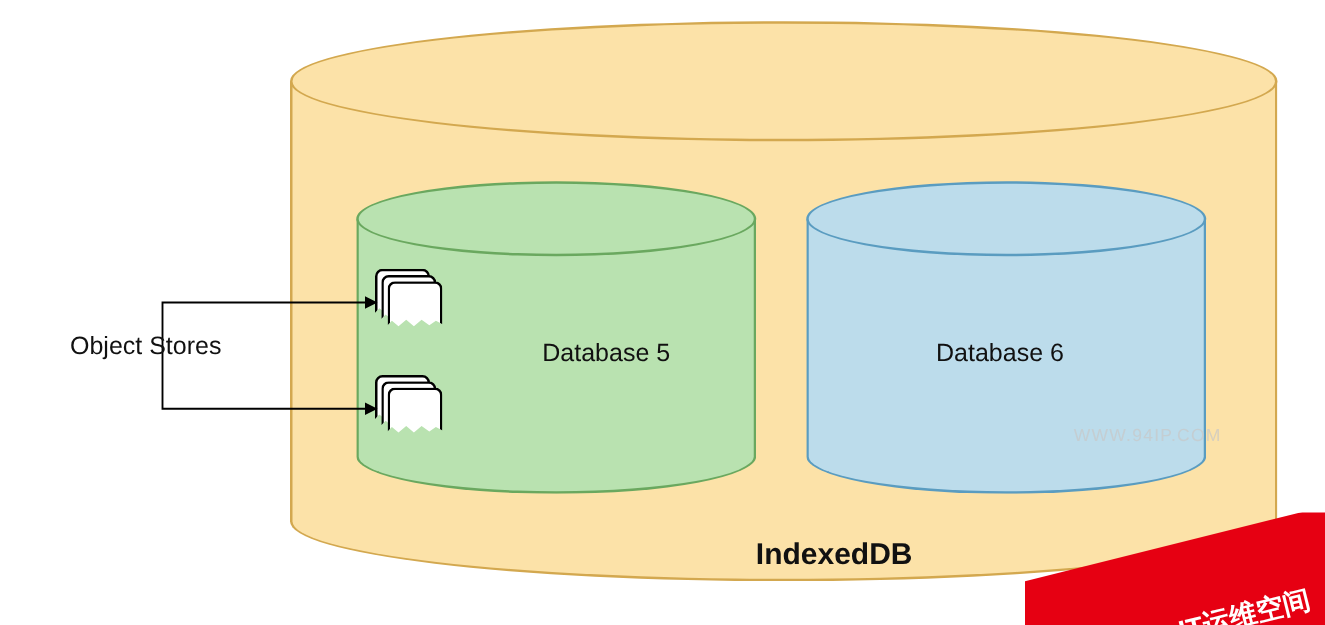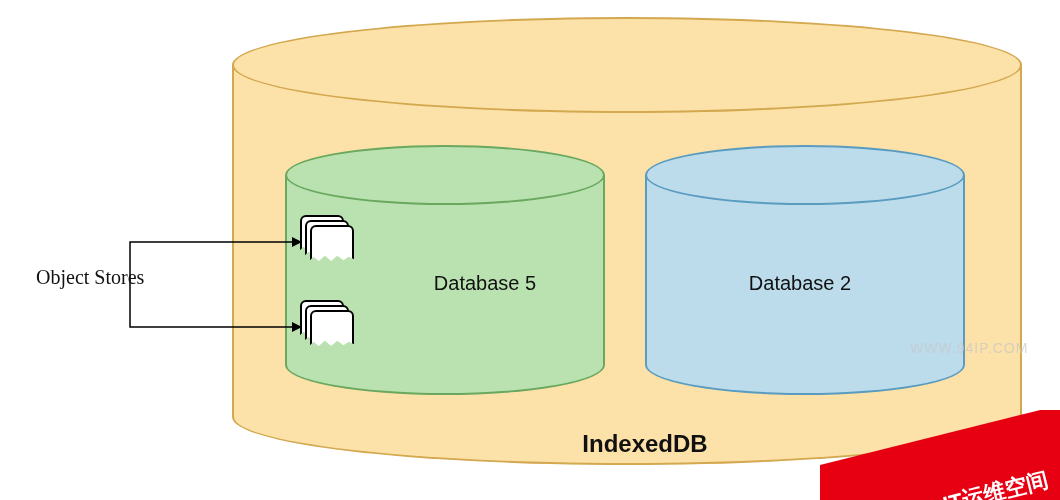--- a/index.html
+++ b/index.html
@@ -61,24 +61,24 @@
     --fill: #bcdceb;
     --stroke: #5a9cc0;
     background: #bcdceb;
     border-color: #5a9cc0;
   }
   .label {
     position: absolute;
     font-size: 20px;
     color: #111;
   }
-  .label-outer { left: 545px; top: 430px; width: 200px; text-align: center; font-weight: bold; font-size: 24px; }
+  .label-outer { left: 530px; top: 430px; width: 200px; text-align: right; font-weight: bold; font-size: 24px; }
   .label-db1 { left: 405px; top: 272px; width: 160px; text-align: center; }
   .label-db2 { left: 720px; top: 272px; width: 160px; text-align: center; }
-  .label-os { left: 36px; top: 266px; font-family: Liberation Serif, serif; }
+  .label-os { left: 56px; top: 266px; }
 
   .doc-stack { position: absolute; width: 56px; height: 56px; }
   .doc {
     position: absolute;
     width: 44px; height: 44px;
     background: #fff;
     border: 2px solid #000;
     border-radius: 6px;
     clip-path: polygon(0 0, 100% 0, 100% 78%, 88% 72%, 76% 80%, 62% 70%, 48% 82%, 34% 70%, 20% 82%, 8% 72%, 0 80%);
   }
@@ -87,21 +87,21 @@
   .d2 { left: 10px; top: 10px; }
   .stack1 { left: 300px; top: 215px; }
   .stack2 { left: 300px; top: 300px; }
 
   svg.arrows { position: absolute; left: 0; top: 0; width: 1060px; height: 500px; pointer-events: none; }
   .conn { stroke: #000; stroke-width: 1.5; fill: none; }
   .arrowhead { fill: #000; }
 
   .watermark {
     position: absolute;
-    left: 910px; top: 340px;
+    left: 859px; top: 340px;
     font-size: 14px;
     color: rgba(200,200,200,0.7);
     letter-spacing: 1px;
   }
   .corner {
     position: absolute;
     right: 0; bottom: 0;
     width: 240px; height: 90px;
     overflow: hidden;
   }
@@ -144,21 +144,21 @@
 
 <svg class="arrows">
   <path class="conn" d="M 130 296 L 130 242 L 292 242"></path>
   <polygon class="arrowhead" points="292,237 302,242 292,247"></polygon>
   <path class="conn" d="M 130 296 L 130 327 L 292 327"></path>
   <polygon class="arrowhead" points="292,322 302,327 292,332"></polygon>
 </svg>
 
 <div class="label label-os">Object Stores</div>
 <div class="label label-db1">Database 5</div>
-<div class="label label-db2">Database 2</div>
+<div class="label label-db2">Database 6</div>
 <div class="label label-outer">IndexedDB</div>
 
 <div class="watermark">WWW.94IP.COM</div>
 
 <div class="corner">
   <div class="tri"></div>
   <div class="corner-text">IT运维空间</div>
 </div>
 
 </body></html>

